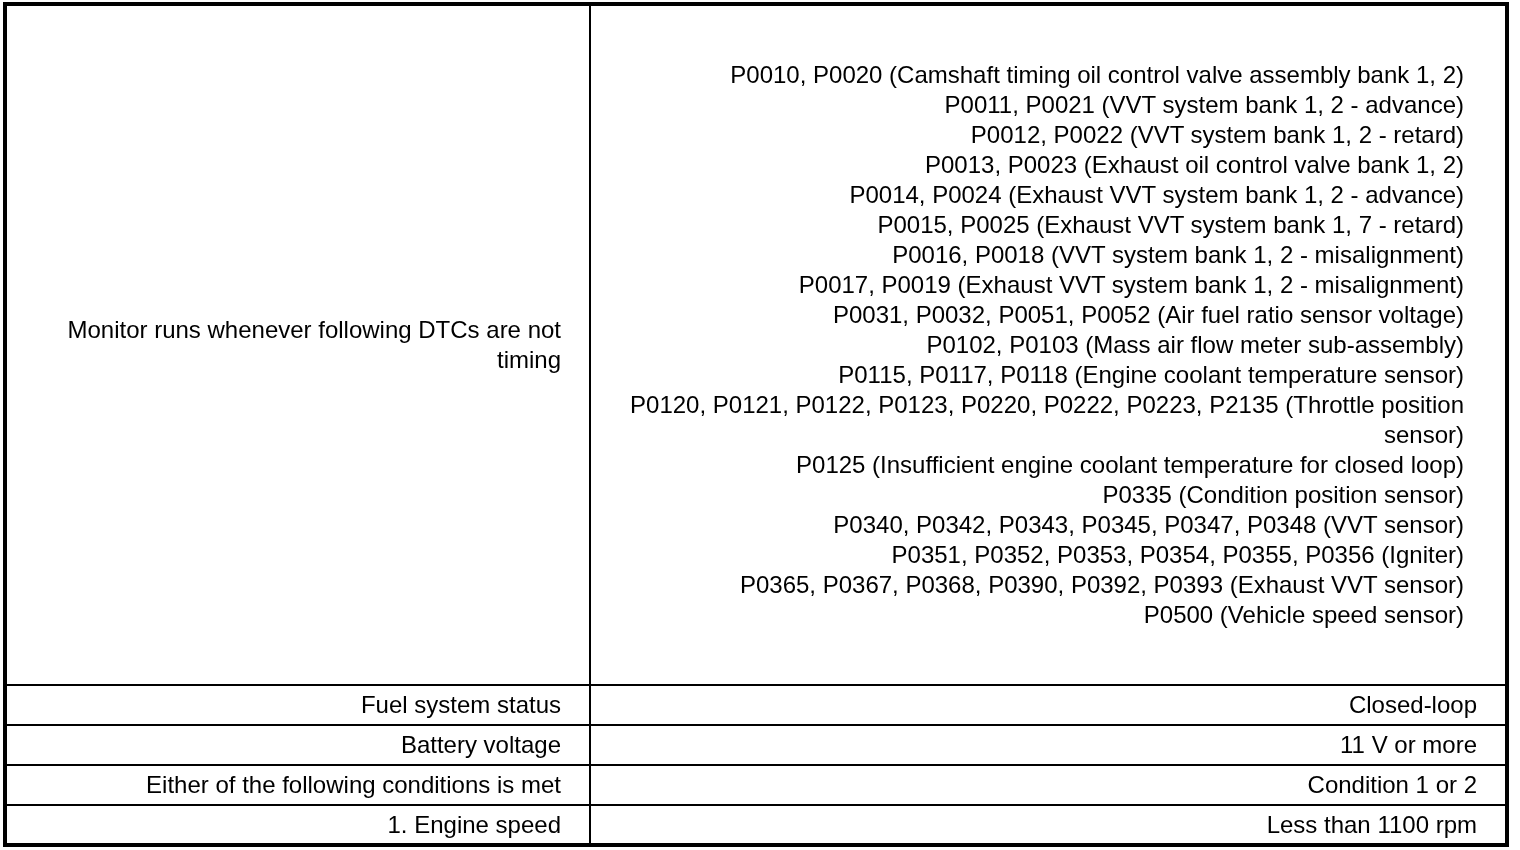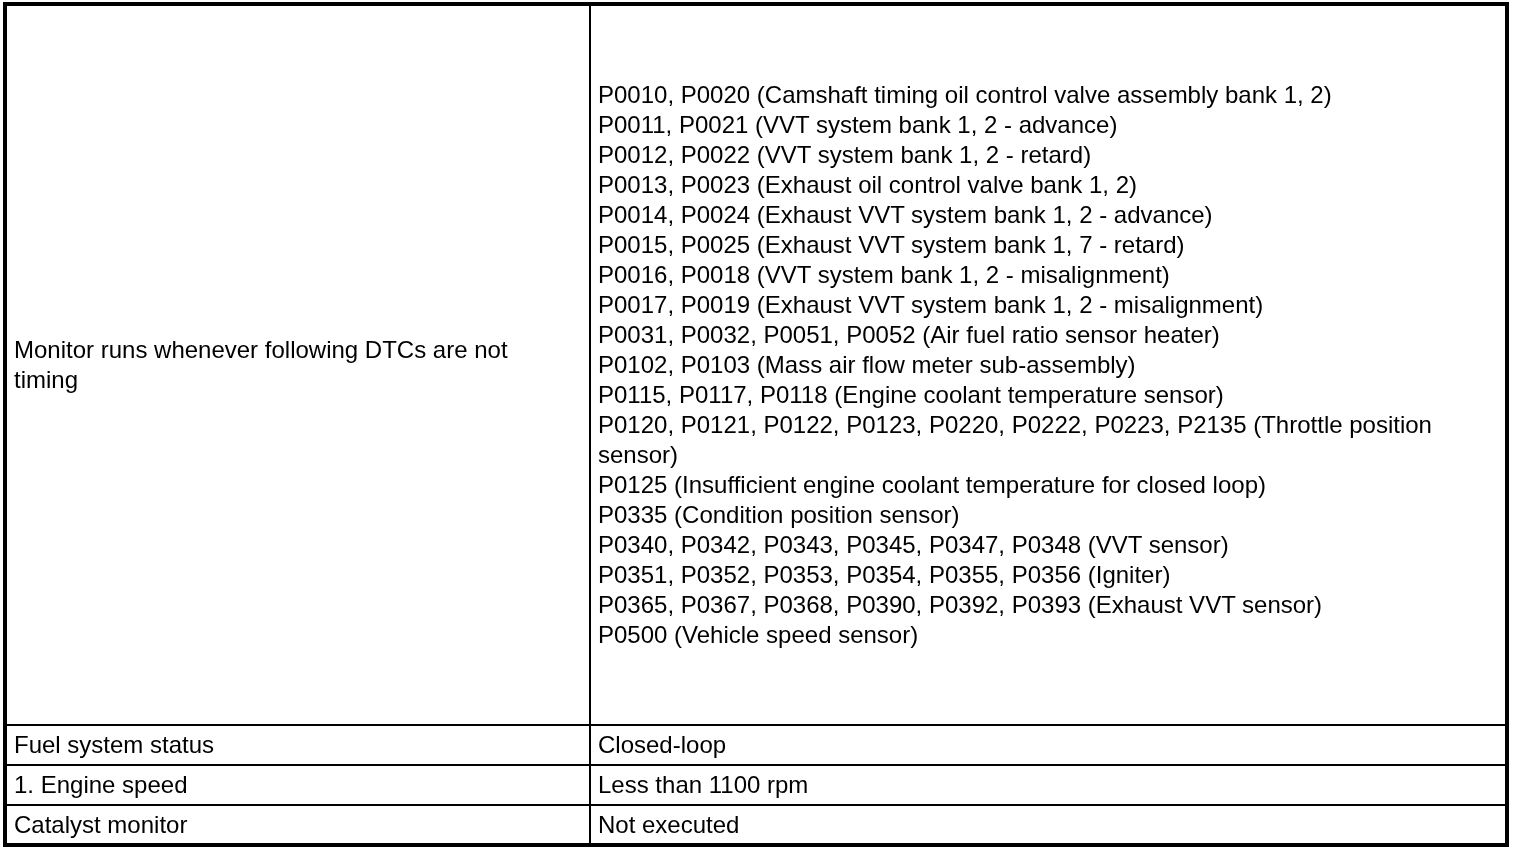--- a/index.html
+++ b/index.html
@@ -21,20 +21,21 @@
     border: 4px solid #000000;
     background: #ffffff;
   }
   col.c-label { width: 585px; }
   td {
     border: 2px solid #000000;
     vertical-align: middle;
     padding: 2px 28px 2px 7px;
     line-height: 30px;
     overflow: hidden;
+    text-align: right;
   }
   tr.row-small td { height: 40px; }
   td.dtc-cell { padding-top: 6px; padding-bottom: 6px; }
   td.dtc-cell div { max-width: 866px; line-height: 30px; }
 </style>
 </head>
 <body>
 
 <table class="spec-table">
   <colgroup>
@@ -46,38 +47,42 @@
       <td>Monitor runs whenever following DTCs are not timing</td>
       <td class="dtc-cell">
           <div>P0010, P0020 (Camshaft timing oil control valve assembly bank 1, 2)</div>
           <div>P0011, P0021 (VVT system bank 1, 2 - advance)</div>
           <div>P0012, P0022 (VVT system bank 1, 2 - retard)</div>
           <div>P0013, P0023 (Exhaust oil control valve bank 1, 2)</div>
           <div>P0014, P0024 (Exhaust VVT system bank 1, 2 - advance)</div>
           <div>P0015, P0025 (Exhaust VVT system bank 1, 7 - retard)</div>
           <div>P0016, P0018 (VVT system bank 1, 2 - misalignment)</div>
           <div>P0017, P0019 (Exhaust VVT system bank 1, 2 - misalignment)</div>
-          <div>P0031, P0032, P0051, P0052 (Air fuel ratio sensor heater)</div>
+          <div>P0031, P0032, P0051, P0052 (Air fuel ratio sensor voltage)</div>
           <div>P0102, P0103 (Mass air flow meter sub-assembly)</div>
           <div>P0115, P0117, P0118 (Engine coolant temperature sensor)</div>
           <div>P0120, P0121, P0122, P0123, P0220, P0222, P0223, P2135 (Throttle position sensor)</div>
           <div>P0125 (Insufficient engine coolant temperature for closed loop)</div>
           <div>P0335 (Condition position sensor)</div>
           <div>P0340, P0342, P0343, P0345, P0347, P0348 (VVT sensor)</div>
           <div>P0351, P0352, P0353, P0354, P0355, P0356 (Igniter)</div>
           <div>P0365, P0367, P0368, P0390, P0392, P0393 (Exhaust VVT sensor)</div>
           <div>P0500 (Vehicle speed sensor)</div>
         </td>
     </tr>
     <tr class="row-small">
       <td>Fuel system status</td>
       <td>Closed-loop</td>
     </tr>
     <tr class="row-small">
+      <td>Battery voltage</td>
+      <td>11 V or more</td>
+    </tr>
+    <tr class="row-small">
+      <td>Either of the following conditions is met</td>
+      <td>Condition 1 or 2</td>
+    </tr>
+    <tr class="row-small">
       <td>1. Engine speed</td>
       <td>Less than 1100 rpm</td>
-    </tr>
-    <tr class="row-small">
-      <td>Catalyst monitor</td>
-      <td>Not executed</td>
     </tr>
   </tbody>
 </table>
 
 </body></html>

